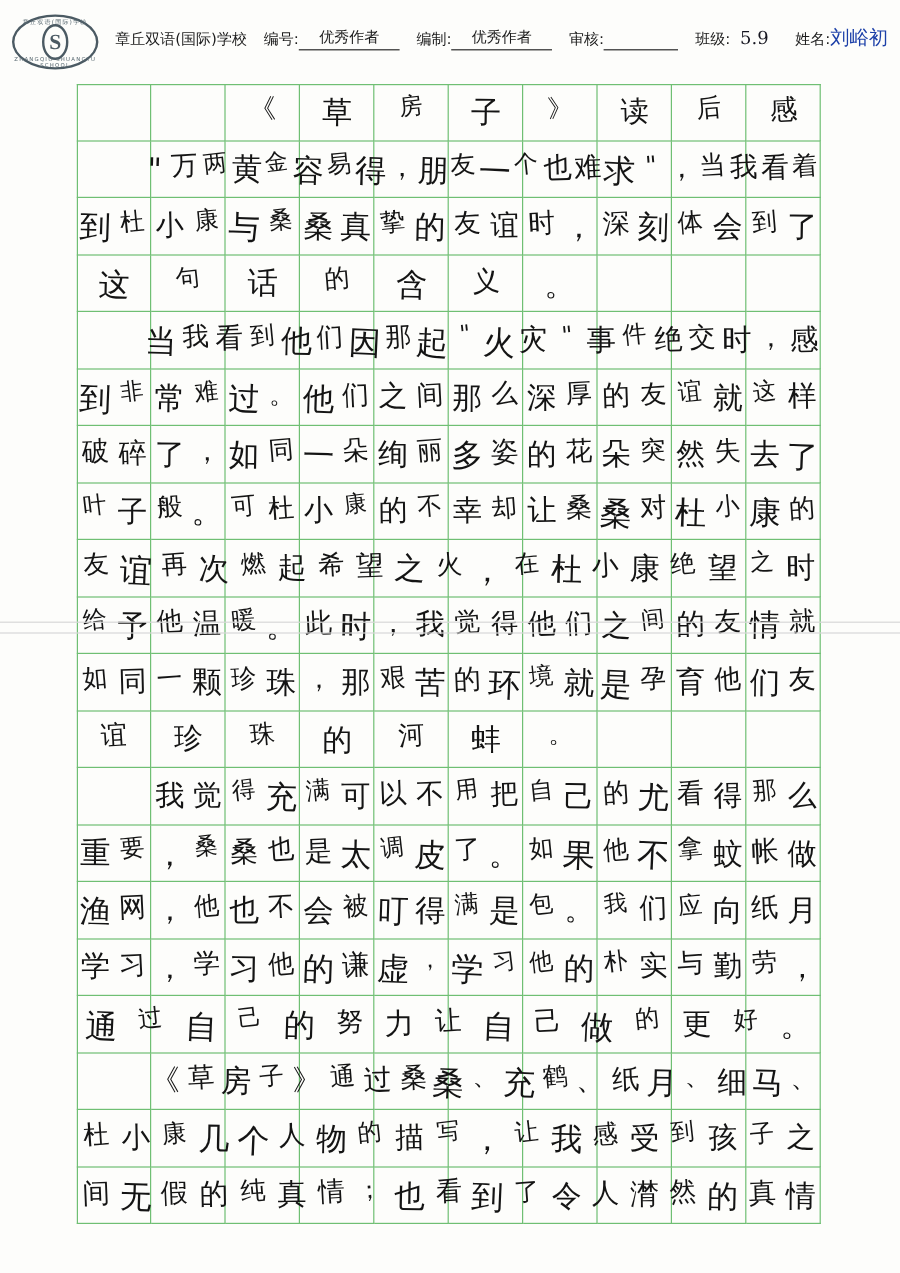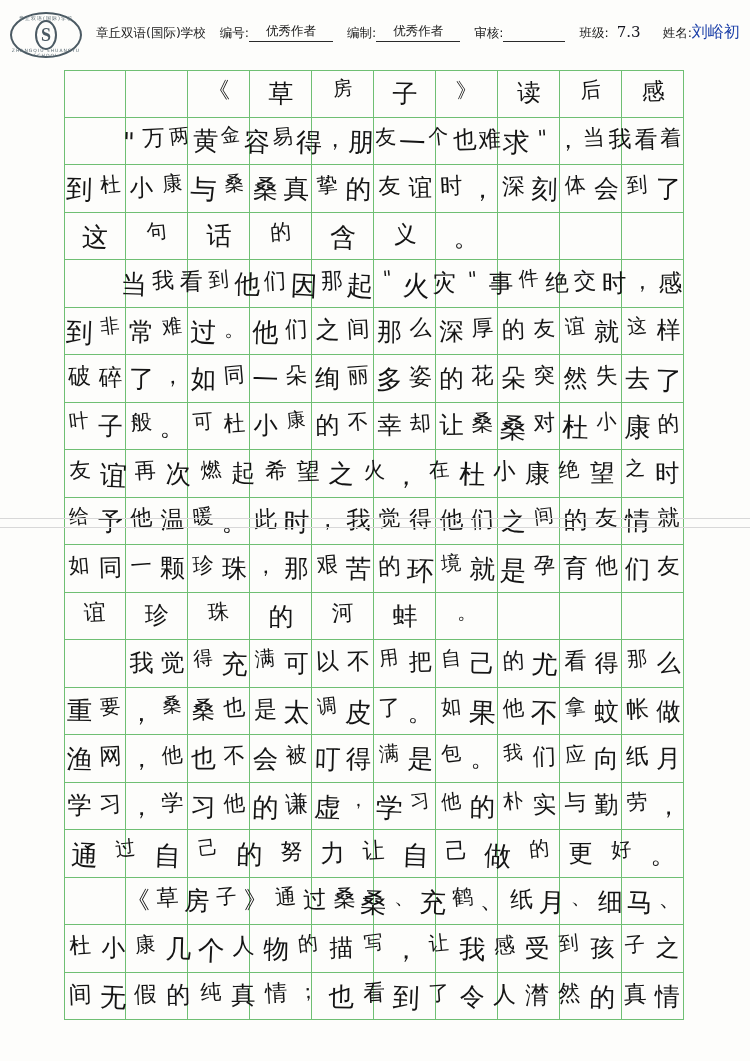--- a/index.html
+++ b/index.html
@@ -246,21 +246,21 @@
         <span class="hvalue wide">优秀作者</span>
       </div>
 
       <div class="hfield">
         <span class="hlabel">审核:</span>
         <span class="hvalue blank"></span>
       </div>
 
       <div class="hfield">
         <span class="hlabel">班级:</span>
-        <span class="hvalue grade">7.3</span>
+        <span class="hvalue grade">5.9</span>
       </div>
 
       <div class="hfield">
         <span class="hlabel">姓名:</span>
         <span class="name-scribble">刘峪初</span>
       </div>
     </div>
   </div>
 
 

